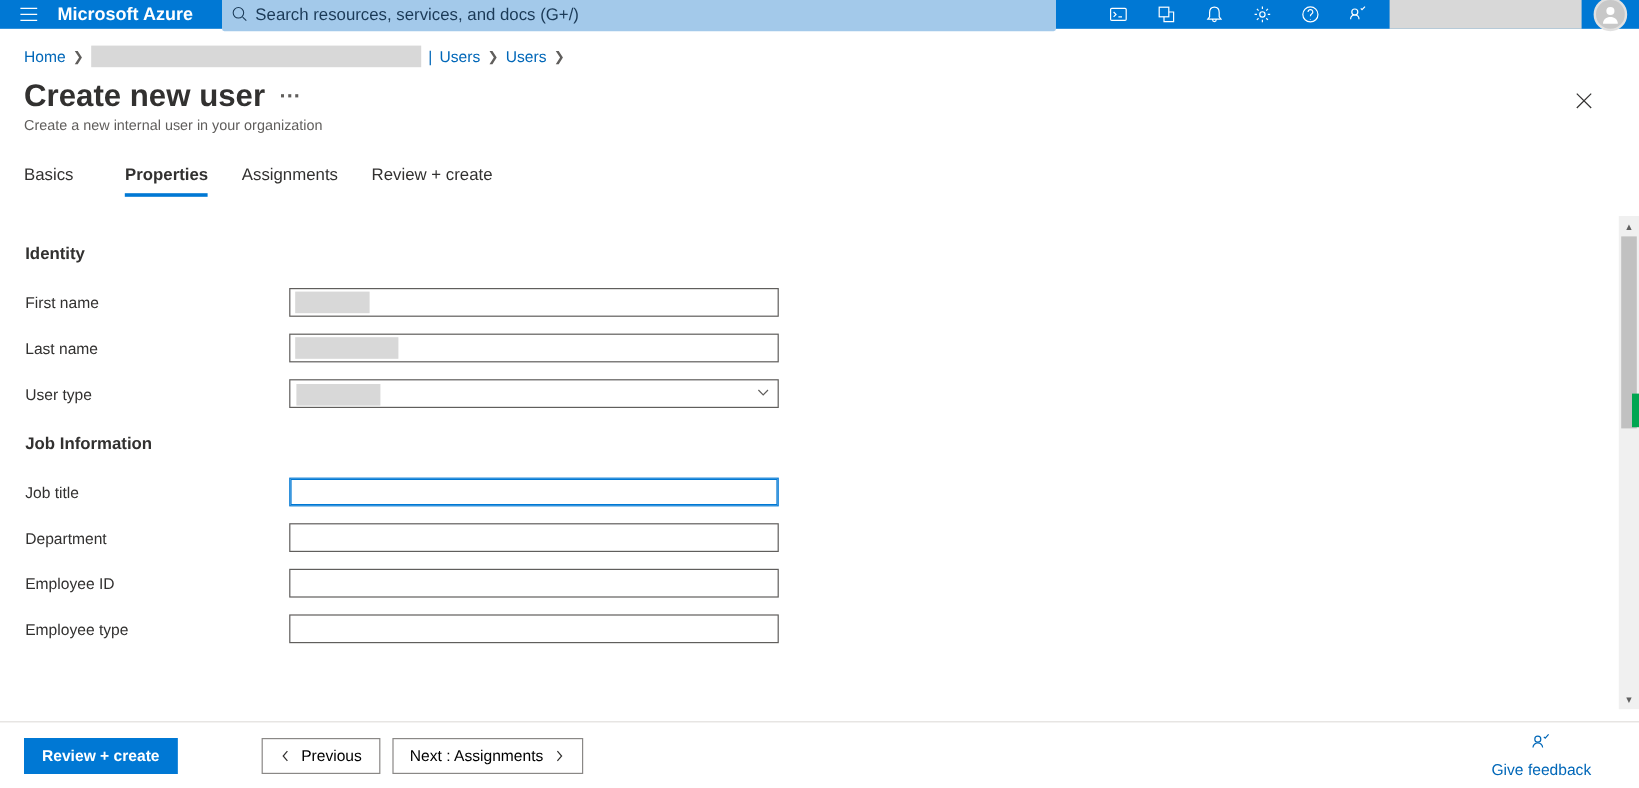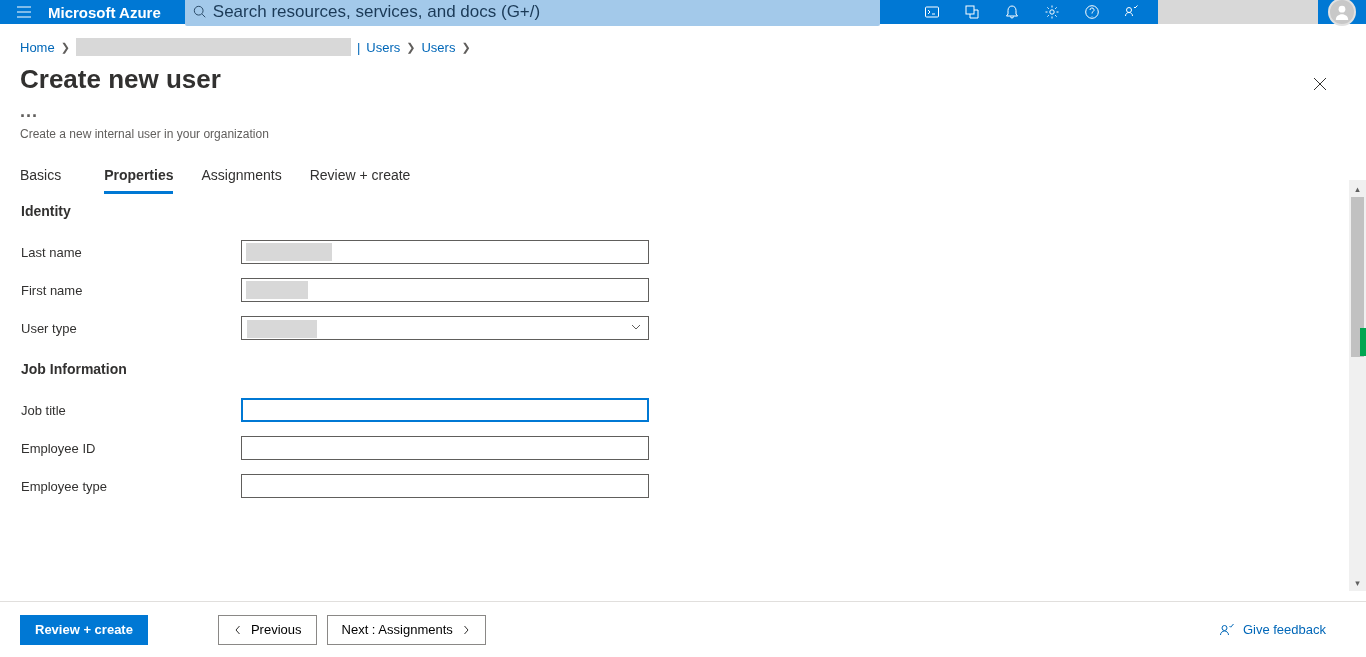--- a/index.html
+++ b/index.html
@@ -4,39 +4,39 @@
 <style>
   * { box-sizing: border-box; margin: 0; padding: 0; font-family: "Segoe UI", sans-serif; }
   body { width: 1366px; height: 657px; overflow: hidden; background: #fff; color: #323130; font-size: 13px; }
 
   
   .topbar { height: 24px; background: #0078d4; display: flex; align-items: center; color: #fff; }
   .hamburger { width: 48px; display:flex; align-items:center; justify-content:center; cursor:pointer; }
   .brand { font-size: 15px; font-weight: 600; padding-right: 20px; cursor:pointer; }
   .search-wrap { flex: 0 0 695px; height: 28px; background: #a3c9ea; border-radius: 2px; display:flex; align-items:center; padding: 0 8px; margin-left:4px; }
   .search-wrap svg { flex:0 0 auto; }
-  .search-input { flex:1; border:none; background:transparent; font-size:17px; padding-left:6px; color:#0c4a6e; outline:none; }
+  .search-input { flex:1; border:none; background:transparent; font-size:14px; padding-left:6px; color:#0c4a6e; outline:none; }
   .search-input::placeholder { color:#1b3a57; }
   .topbar-spacer { flex:1; }
   .topbar-icons { display:flex; align-items:center; height:100%; }
   .topbar-icon { width:40px; height:40px; display:flex; align-items:center; justify-content:center; cursor:pointer; }
   .tenant-box { width:160px; height:24px; background:#d8d8d8; margin: 0 6px; }
   .avatar { width:28px; height:28px; border-radius:50%; background:#c8c8c8; display:flex; align-items:center; justify-content:center; margin: 0 10px 0 4px; border:2px solid #e1e1e1; }
 
   
   .crumbs { padding: 14px 20px 0 20px; font-size:13px; display:flex; align-items:center; gap:6px; }
   .crumbs a { color:#0067b8; text-decoration:none; cursor:pointer; }
   .crumbs .sep { color:#605e5c; font-size:11px; }
   .crumbs .mask { display:inline-block; width:275px; height:18px; background:#d8d8d8; vertical-align:middle; }
   .crumbs .pipe { color:#0067b8; }
 
   
   .page-head { padding: 8px 20px 0 20px; display:flex; align-items:flex-start; }
   .page-head-left { flex:1; }
-  .page-title { font-size:26px; font-weight:600; color:#323130; display:flex; gap:12px;flex-direction:column; }
+  .page-title { font-size:26px; font-weight:600; color:#323130; display:flex; align-items:center; gap:12px; }
   .page-title .more { font-size:18px; color:#605e5c; cursor:pointer; line-height:1; }
   .page-sub { font-size:12px; color:#605e5c; margin-top:2px; }
   .close-btn { width:32px; height:32px; display:flex; align-items:center; justify-content:center; cursor:pointer; margin-right:10px; margin-top:4px; }
 
   
   .tabs { display:flex; gap:28px; padding: 26px 20px 0 20px; border-bottom: none; font-size:14px; }
   .tab { padding-bottom:8px; cursor:pointer; color:#323130; }
   .tab.active { font-weight:600; border-bottom: 3px solid #0078d4; margin-left: 15px; }
 
   
@@ -61,21 +61,21 @@
   .vscroll .thumb { position:absolute; left:2px; right:2px; top:0; height:160px; background:#c1c1c1; cursor:pointer; }
   .green-tab { position:absolute; right:0; top:148px; width:6px; height:28px; background:#00a651; }
 
   
   .footer { position:absolute; left:0; right:0; bottom:0; height:56px; border-top:1px solid #e1dfdd; background:#fff; display:flex; align-items:center; padding:0 20px; }
   .btn { height:30px; padding:0 14px; font-size:13px; display:inline-flex; align-items:center; gap:8px; cursor:pointer; border:1px solid #8a8886; background:#fff; }
   .btn.primary { background:#0078d4; color:#fff; border-color:#0078d4; font-weight:600; }
   .btn + .btn { margin-left:10px; }
   .footer-gap { width:70px; }
   .footer-spacer { flex:1; }
-  .feedback { display:flex; align-items:center; gap:8px; color:#0067b8; cursor:pointer; font-size:13px; margin-right:20px; }
+  .feedback { display:flex; align-items:center; gap:8px; color:#0067b8; cursor:pointer; font-size:13px; margin-right:20px;flex-direction:column; }
 </style>
 </head>
 <body>
 
 <div class="topbar">
   <div class="hamburger">
     <svg width="16" height="16" viewBox="0 0 16 16">
         <path stroke="#fff" stroke-width="1" d="M1 3h14M1 8h14M1 13h14"></path>
       </svg>
   </div>
@@ -167,32 +167,32 @@
   <div class="tab">Assignments</div>
   <div class="tab">Review + create</div>
 </div>
 
 <div class="form-scroll">
   <div class="form-area">
 
     <div class="section-title first">Identity</div>
 
     <div class="field-row">
+      <div class="field-label">First name</div>
+      <div class="input-wrap">
+        <input class="field-input" style="padding: 0px;">
+        <span class="mask-val" style="width:62px;position:absolute;left:3px;top:1px"></span>
+      </div>
+    </div>
+
+    <div class="field-row">
       <div class="field-label">Last name</div>
       <div class="input-wrap">
         <input class="field-input" style="padding: 0px;">
         <span class="mask-val" style="width:86px;position:absolute;left:3px;top:1px"></span>
-      </div>
-    </div>
-
-    <div class="field-row">
-      <div class="field-label">First name</div>
-      <div class="input-wrap">
-        <input class="field-input" style="padding: 0px;">
-        <span class="mask-val" style="width:62px;position:absolute;left:3px;top:1px"></span>
       </div>
     </div>
 
     <div class="field-row">
       <div class="field-label">User type</div>
       <div class="input-wrap">
         <div class="field-input dropdown">
           <span class="mask-val" style="width:70px;position:absolute;left:3px;top:1px"></span>
           <span class="dd-caret">
             <svg width="12" height="12" viewBox="0 0 12 12">
@@ -204,20 +204,24 @@
     </div>
 
     <div class="section-title">Job Information</div>
 
     <div class="field-row">
       <div class="field-label">Job title</div>
       <div class="input-wrap"><input class="field-input focused" style=""></div>
     </div>
 
 
+    <div class="field-row">
+      <div class="field-label">Department</div>
+      <div class="input-wrap"><input class="field-input" style=""></div>
+    </div>
 
     <div class="field-row">
       <div class="field-label">Employee ID</div>
       <div class="input-wrap"><input class="field-input" style=""></div>
     </div>
 
     <div class="field-row">
       <div class="field-label">Employee type</div>
       <div class="input-wrap"><input class="field-input" style=""></div>
     </div>

